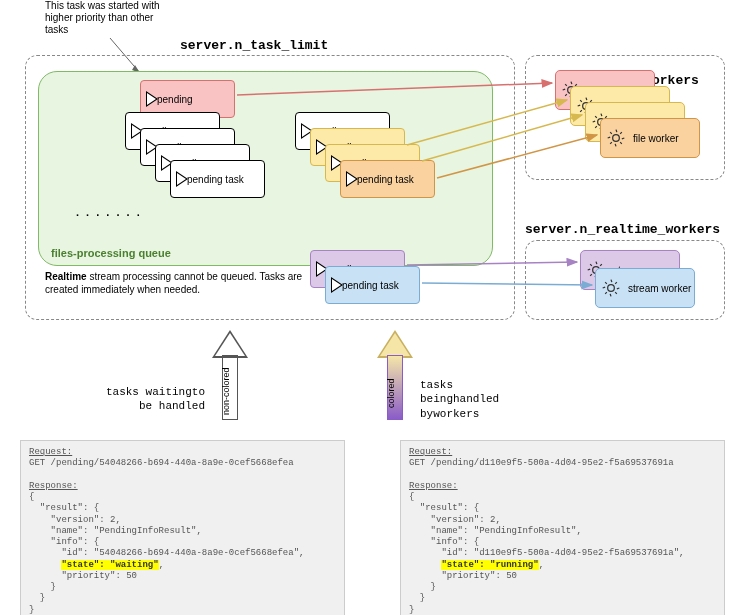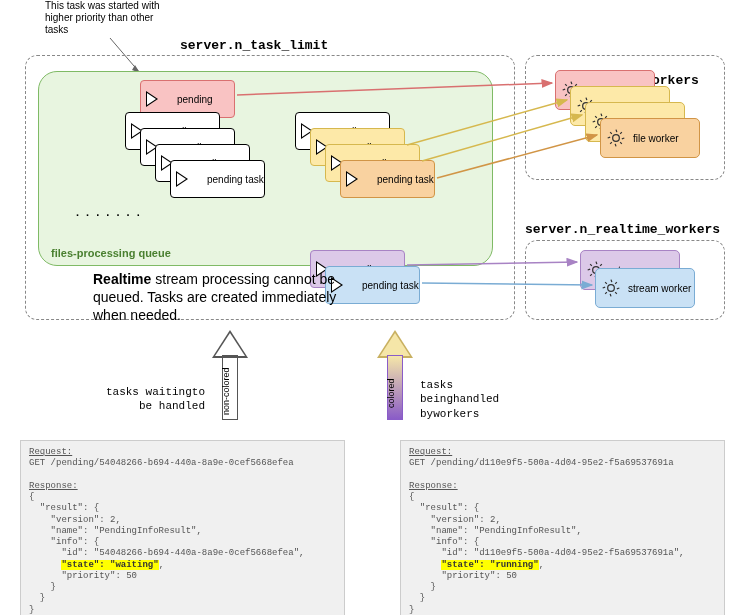--- a/index.html
+++ b/index.html
@@ -17,24 +17,24 @@
 .queue-label { position: absolute; left: 12px; bottom: 6px; font-size: 11px; color: #4a8030; }
 
 .title { position: absolute; font-size: 13px; }
 .main-title { left: 180px; top: 38px; text-align: center; }
 .workers-title { left: 574px; top: 38px; margin-top: 35px; }
 .rt-title { left: 525px; top: 222px; }
 
 
 .anno { position: absolute; left: 45px; top: 0px; width: 130px; font-size: 10px; text-align: left; line-height: 1.2; }
 .dots { position: absolute; left: 50px; top: 150px; letter-spacing: 2px; font-weight: bold; }
-.rt-note { position: absolute; left: 45px; top: 270px; width: 260px; font-size: 14px; line-height: 1.3; margin-left: 48px; }
-
-
-.task { position: absolute; width: 95px; height: 38px; border: 1.5px solid #000; border-radius: 4px; background: #fff; font-size: 10px; display: flex; align-items: center; padding-left: 36px; line-height: 1.1; }
+.rt-note { position: absolute; left: 45px; top: 270px; width: 260px; font-size: 10px; line-height: 1.3; }
+
+
+.task { position: absolute; width: 95px; height: 38px; border: 1.5px solid #000; border-radius: 4px; background: #fff; font-size: 10px; display: flex; align-items: center; padding-left: 16px; line-height: 1.1; }
 .task.red { background: #f9c3c3; border-color: #d97070; }
 .task.yellow { background: #fde9a8; border-color: #d6b84e; }
 .task.orange { background: #f9d2a0; border-color: #d19546; }
 .task.purple { background: #dcc9e8; border-color: #a883c4; }
 .task.blue { background: #c9e1f5; border-color: #7aacd4; }
 .play { position: absolute; left: 5px; top: 50%; transform: translateY(-50%); width: 0; height: 0; border-left: 12px solid #000; border-top: 8px solid transparent; border-bottom: 8px solid transparent; }
 .play.inner::after { content: ''; position: absolute; left: -11px; top: -6px; width: 0; height: 0; border-left: 9px solid #fff; border-top: 6px solid transparent; border-bottom: 6px solid transparent; }
 
 
 .worker { position: absolute; width: 100px; height: 40px; border: 1.5px solid; border-radius: 5px; font-size: 10px; display: flex; align-items: center; padding-left: 32px; line-height: 1.1; }

